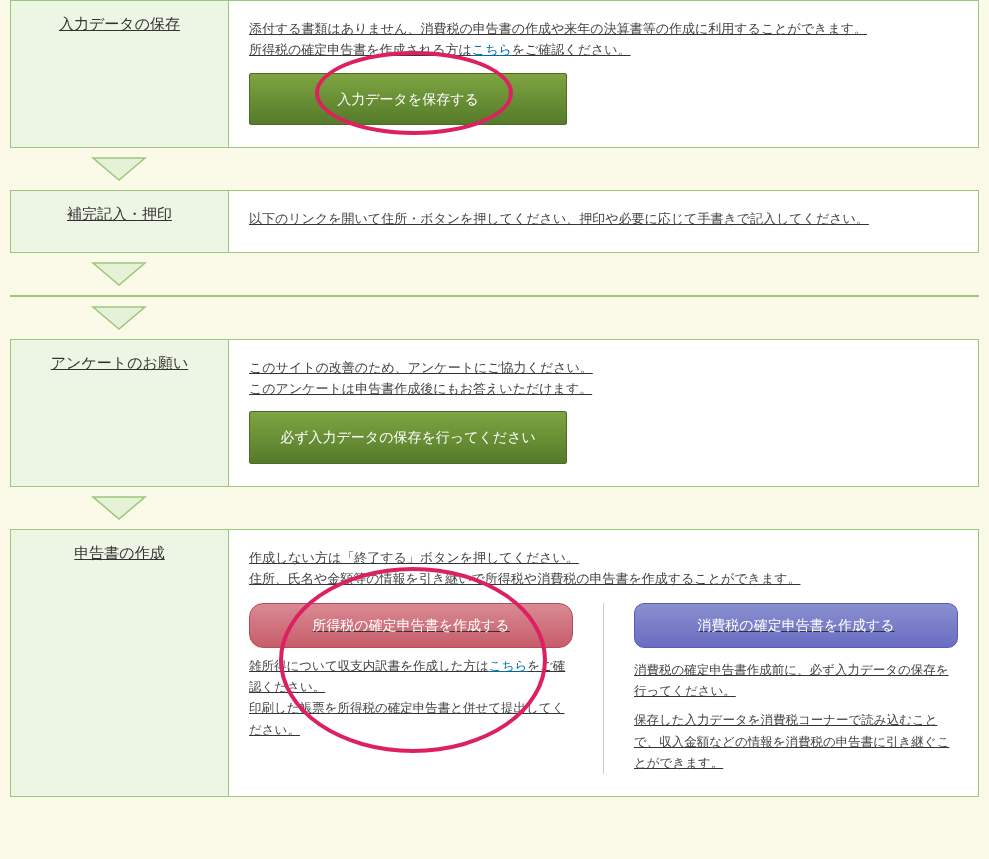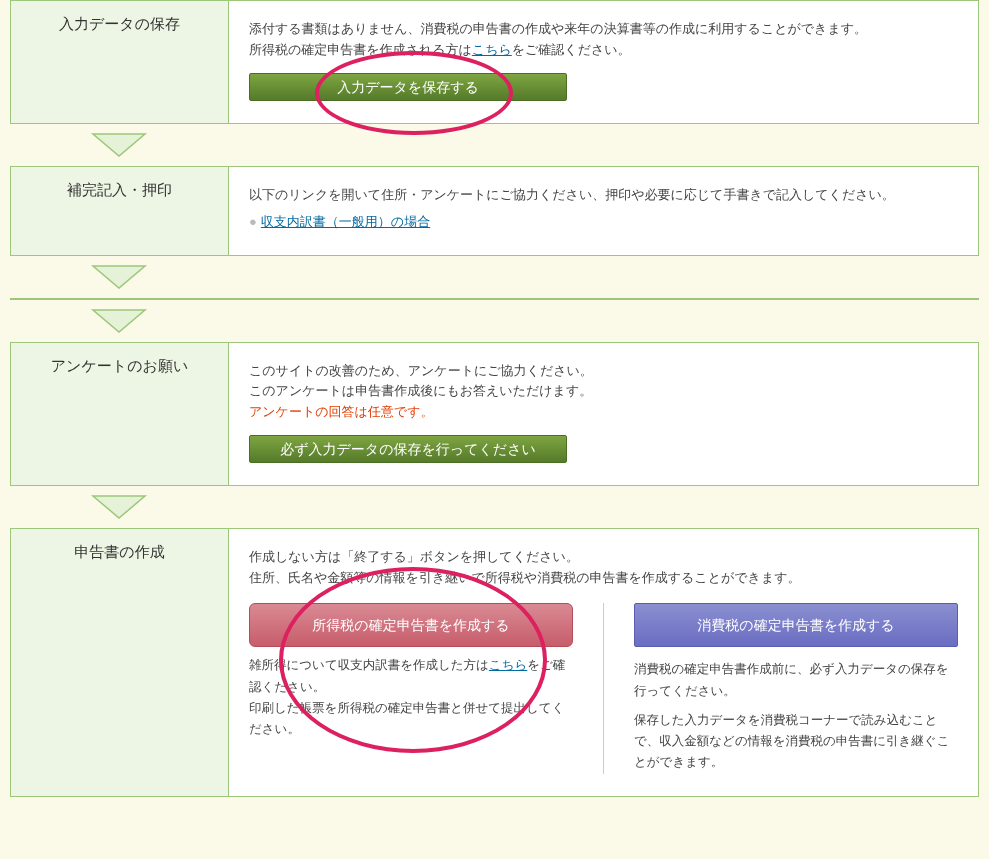--- a/index.html
+++ b/index.html
@@ -12,20 +12,21 @@
   }
   .page {
     width: 989px;
     box-sizing: border-box;
     padding: 0 10px 20px 10px;
   }
   .section {
     display: flex;
     border: 1px solid #9cc77a;
     background: #fff;
+    text-decoration: underline;
   }
   .section-label {
     width: 218px;
     flex: 0 0 218px;
     background: #edf6e4;
     border-right: 1px solid #9cc77a;
     padding: 14px 10px;
     font-size: 15px;
     color: #333;
     text-align: center;
@@ -39,21 +40,21 @@
     box-sizing: border-box;
     line-height: 1.6;
     font-size: 13px;
     color: #444;
   }
   .btn-green {
     display: inline-block;
     background: linear-gradient(to bottom, #7ea541, #557a2a);
     color: #fff;
     font-size: 14px;
-    padding: 2px 28px;
+    padding: 14px 28px;
     border: 1px solid #4b6d24;
     border-radius: 2px;
     cursor: pointer;
     text-align: center;
     min-width: 200px;
     box-sizing: border-box;
   }
   .btn-green.wider {
     min-width: 318px;
   }
@@ -93,35 +94,35 @@
     border-left: 1px solid #ccc;
     padding-left: 30px;
   }
   .btn-pink {
     display: block;
     background: linear-gradient(to bottom, #d98a93, #c75d6b);
     color: #fff;
     font-size: 14px;
     padding: 10px 2px;
     border: 1px solid #b44b59;
-    border-radius: 6px;
+    border-radius: 14px;
     cursor: pointer;
     text-align: center;
     width: 100%;
     box-sizing: border-box;
     margin-bottom: 4px;
   }
   .btn-purple {
     display: block;
     background: linear-gradient(to bottom, #8a8fd0, #6a6dc2);
     color: #fff;
     font-size: 14px;
     padding: 10px 6px;
     border: 1px solid #5a5db0;
-    border-radius: 2px;
+    border-radius: 10px;
     cursor: pointer;
     text-align: center;
     width: 100%;
     box-sizing: border-box;
     margin-bottom: 12px;
   }
   .col-note {
     font-size: 12.5px;
     line-height: 1.7;
     color: #444;
@@ -160,24 +161,21 @@
 
   <div class="arrow-wrap">
     <svg width="60" height="30">
       <polygon points="4,4 56,4 30,26" fill="#e6f2d8" stroke="#9cc77a" stroke-width="1.5"></polygon>
     </svg>
   </div>
 
   <div class="section">
     <div class="section-label">補完記入・押印</div>
     <div class="section-body">
-      <div>以下のリンクを開いて住所・アンケートにご協力ください、押印や必要に応じて手書きで記入してください。</div>
-      <div class="bullet-row">
-        <span class="bullet-dot">●</span><span class="link-blue">収支内訳書（一般用）の場合</span>
-      </div>
+      <div>以下のリンクを開いて住所・ボタンを押してください、押印や必要に応じて手書きで記入してください。</div>
     </div>
   </div>
 
   <div class="arrow-wrap">
     <svg width="60" height="30">
       <polygon points="4,4 56,4 30,26" fill="#e6f2d8" stroke="#9cc77a" stroke-width="1.5"></polygon>
     </svg>
   </div>
 
   <div class="section">
@@ -187,21 +185,20 @@
     <svg width="60" height="30">
       <polygon points="4,4 56,4 30,26" fill="#e6f2d8" stroke="#9cc77a" stroke-width="1.5"></polygon>
     </svg>
   </div>
 
   <div class="section">
     <div class="section-label">アンケートのお願い</div>
     <div class="section-body">
       <div>このサイトの改善のため、アンケートにご協力ください。</div>
       <div>このアンケートは申告書作成後にもお答えいただけます。</div>
-      <div class="red-text">アンケートの回答は任意です。</div>
       <div class="btn-row">
         <div class="btn-green wider">必ず入力データの保存を行ってください</div>
       </div>
     </div>
   </div>
 
   <div class="arrow-wrap">
     <svg width="60" height="30">
       <polygon points="4,4 56,4 30,26" fill="#e6f2d8" stroke="#9cc77a" stroke-width="1.5"></polygon>
     </svg>

